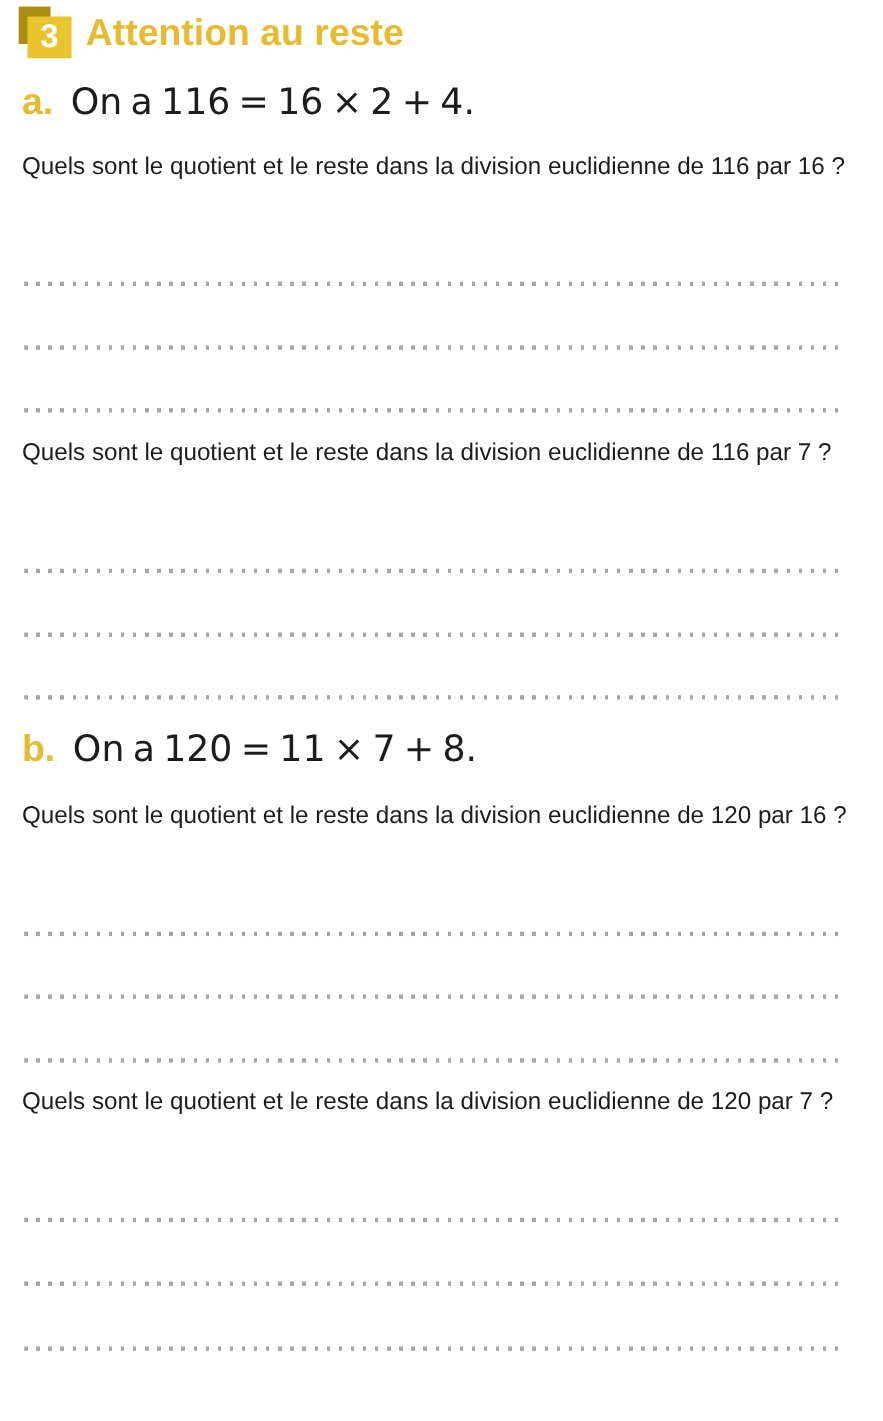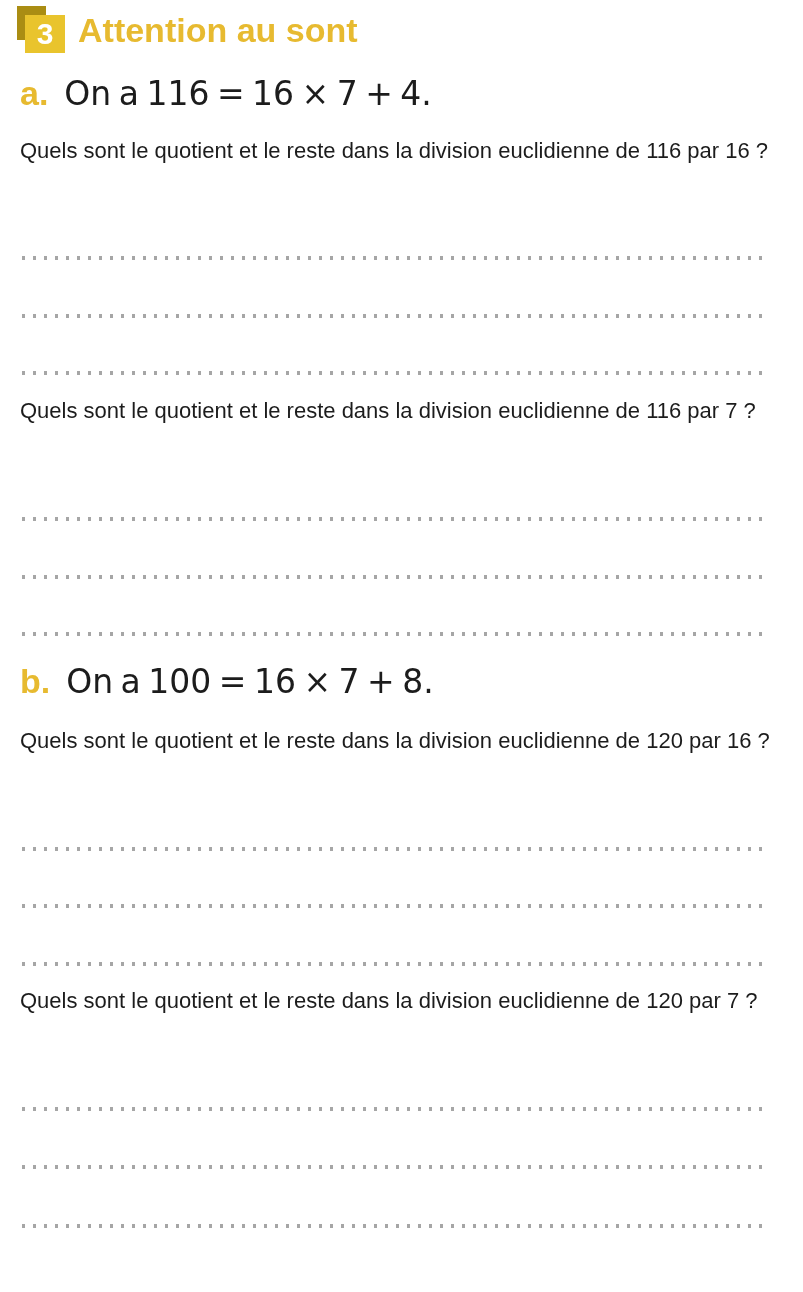--- a/index.html
+++ b/index.html
@@ -71,39 +71,39 @@
 </head>
 <body>
 
 <div class="page">
 
   <header>
     <div class="badge-back"></div>
     <div class="badge-front">
       <span>3</span>
     </div>
-    <h1 class="title">Attention au sont</h1>
+    <h1 class="title">Attention au reste</h1>
   </header>
 
   <section>
-    <p class="statement" style="top:75px"><span class="part-label">a.</span><span>On a 116 = 16 × 7 + 4.</span></p>
+    <p class="statement" style="top:75px"><span class="part-label">a.</span><span>On a 116 = 16 × 2 + 4.</span></p>
 
     <p class="question" style="top:133px">Quels sont le quotient et le reste dans la division euclidienne de 116 par 16 ?</p>
     <div class="dots" style="top:256px"></div>
     <div class="dots" style="top:314px"></div>
     <div class="dots" style="top:371px"></div>
 
     <p class="question" style="top:393px">Quels sont le quotient et le reste dans la division euclidienne de 116 par 7 ?</p>
     <div class="dots" style="top:517px"></div>
     <div class="dots" style="top:575px"></div>
     <div class="dots" style="top:632px"></div>
   </section>
 
   <section>
-    <p class="statement" style="top:663px"><span class="part-label">b.</span><span>On a 100 = 16 × 7 + 8.</span></p>
+    <p class="statement" style="top:663px"><span class="part-label">b.</span><span>On a 120 = 11 × 7 + 8.</span></p>
 
     <p class="question" style="top:723px">Quels sont le quotient et le reste dans la division euclidienne de 120 par 16 ?</p>
     <div class="dots" style="top:847px"></div>
     <div class="dots" style="top:904px"></div>
     <div class="dots" style="top:962px"></div>
 
     <p class="question" style="top:983px">Quels sont le quotient et le reste dans la division euclidienne de 120 par 7 ?</p>
     <div class="dots" style="top:1107px"></div>
     <div class="dots" style="top:1165px"></div>
     <div class="dots" style="top:1224px"></div>

